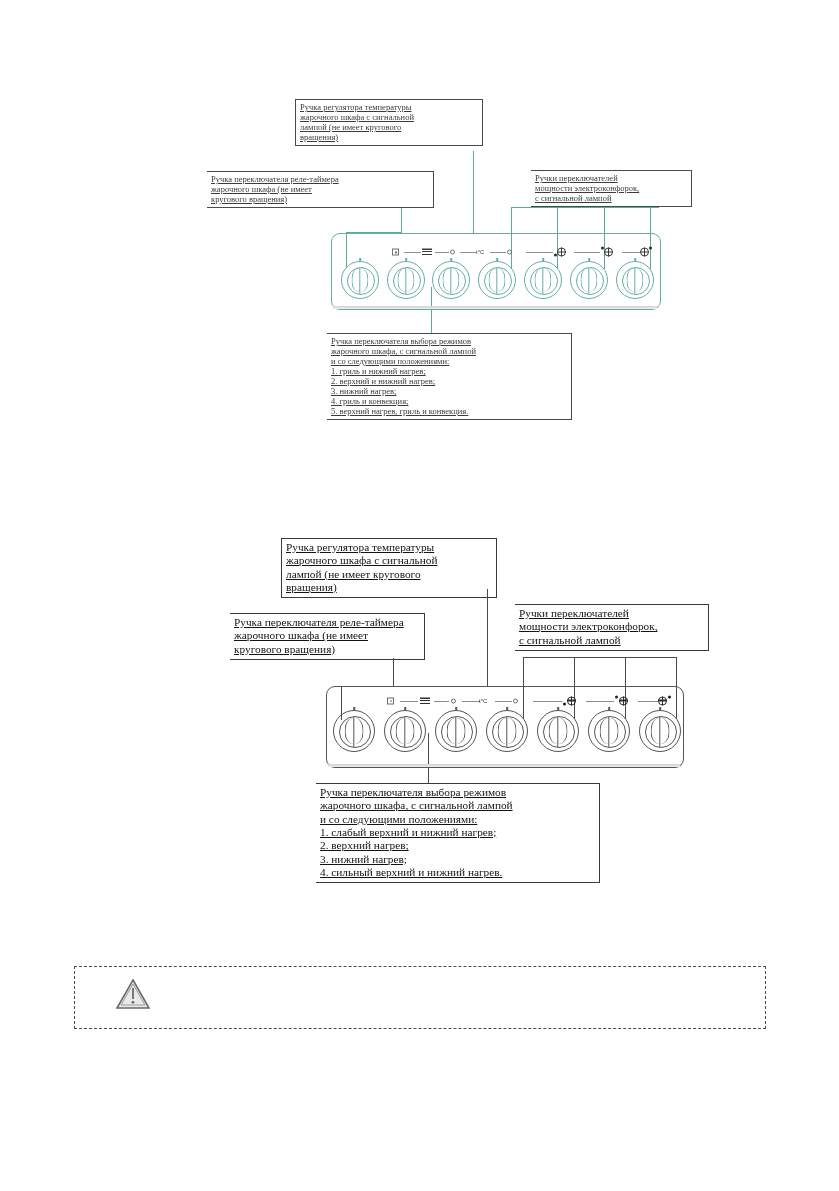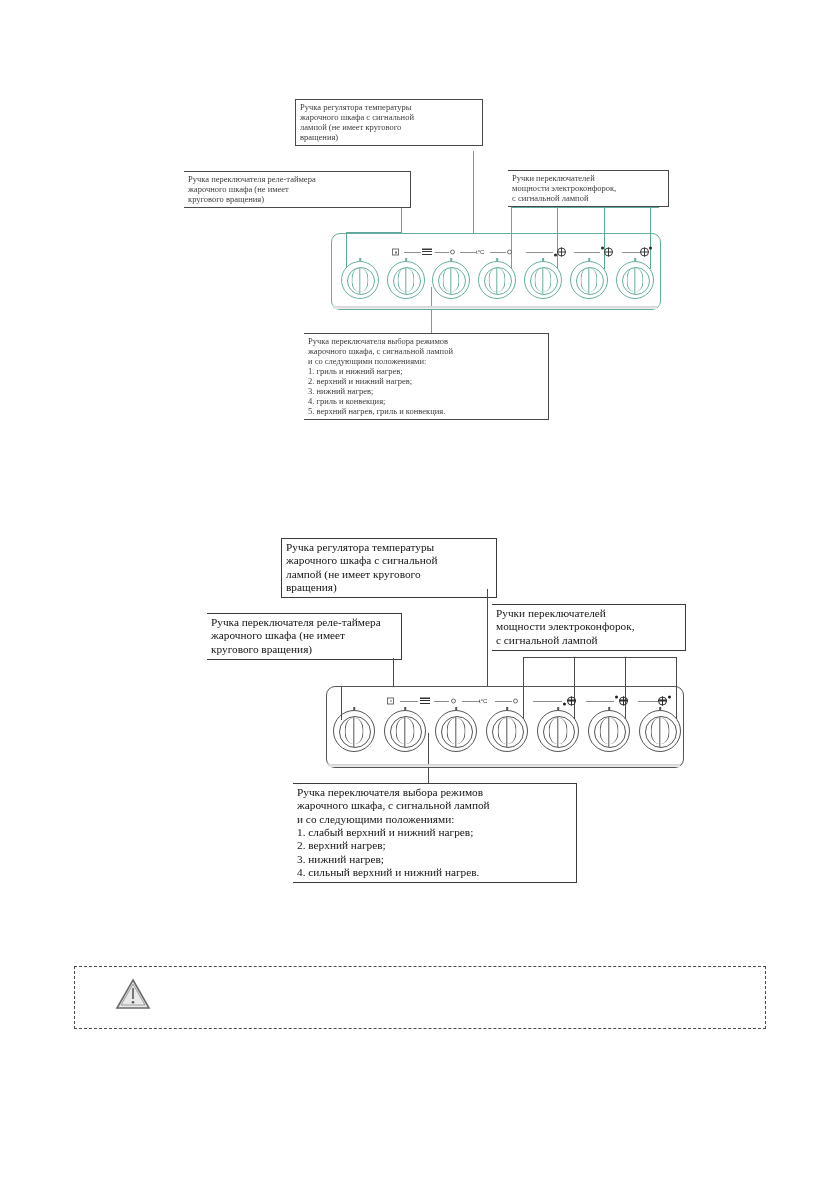--- a/index.html
+++ b/index.html
@@ -14,22 +14,23 @@
   .page{position:absolute;inset:0;}
 
   
   .label-box{
     position:absolute;
     border:1px solid #3a3a3a;
     background:transparent;
     padding:2px 4px 3px 4px;
     line-height:1.18;
     white-space:pre-line;
-  }
-  .label-box.open-left{border-left:none;}
+    text-decoration:underline;
+  }
+  .label-box.open-left{border-left:none;margin-left:23px;}
 
   
   .d1{position:absolute;left:0;top:0;width:839px;height:470px;}
   .d1 .label-box{
     color:#2b2b2b;
     font-size:8.5px;
     filter:blur(0.35px);
     opacity:.92;
   }
   .d1 .leader{position:absolute;background:#5ea99c;}

